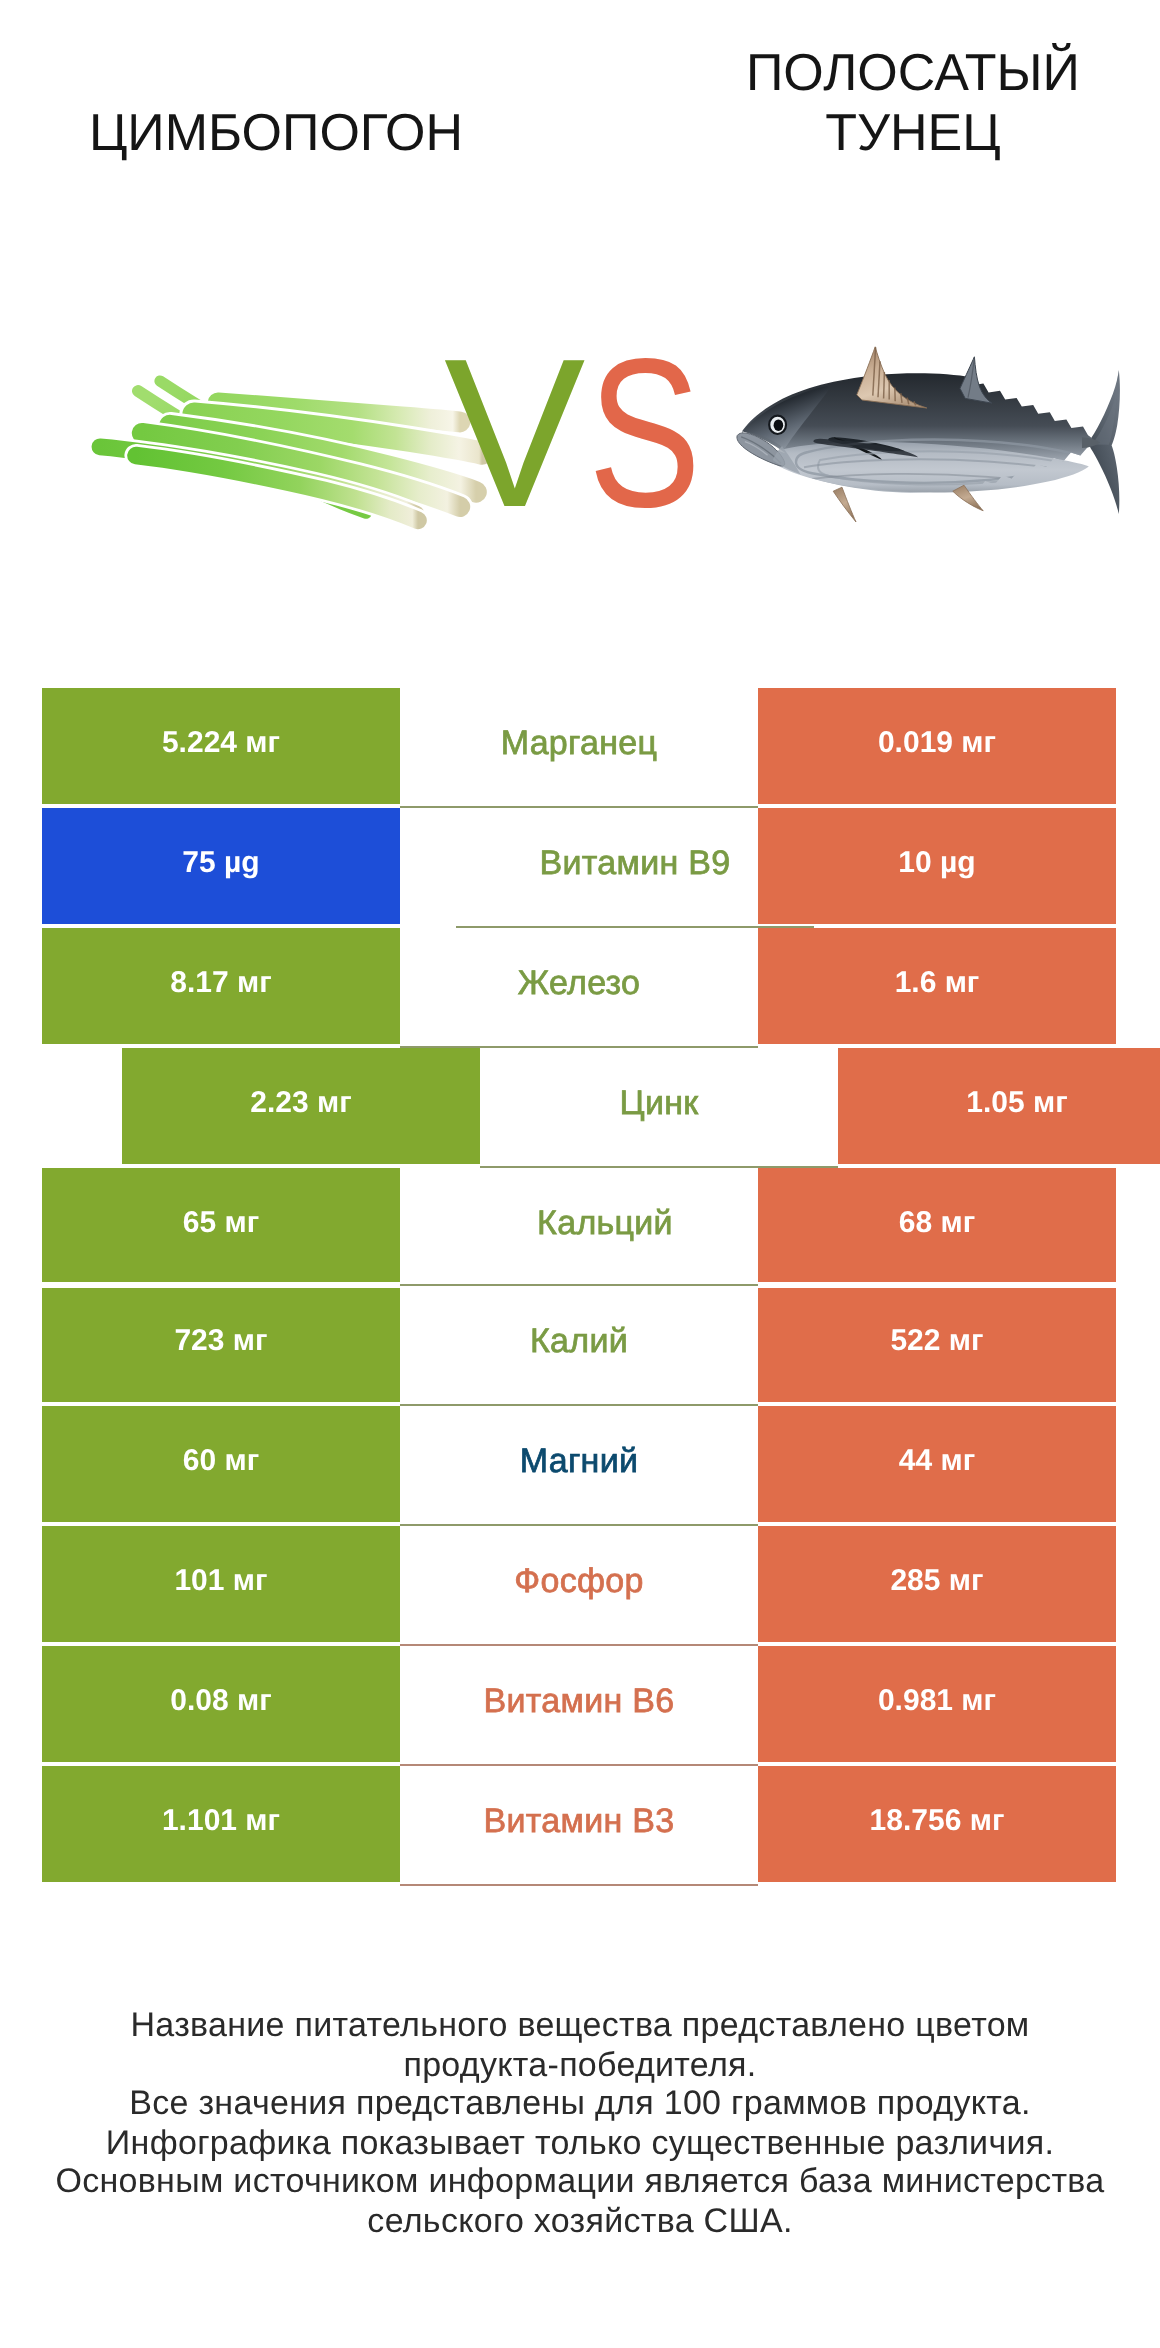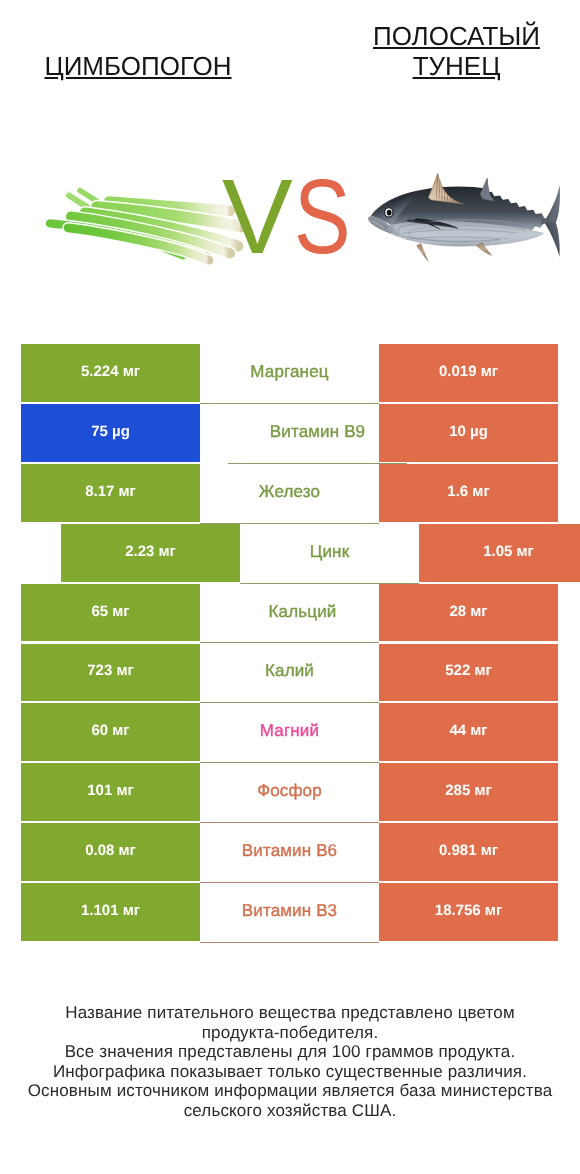--- a/index.html
+++ b/index.html
@@ -4,21 +4,21 @@
 <style>
   html,body{margin:0;padding:0;}
   body{width:580px;height:1174px;background:#ffffff;
        font-family:"Liberation Sans",sans-serif;
        -webkit-font-smoothing:antialiased;
        text-rendering:geometricPrecision;}
   .page{position:relative;width:580px;height:1174px;overflow:hidden;background:#fff;}
 
   
   .title{position:absolute;text-align:center;font-size:26px;color:#151515;
-         line-height:30px;font-weight:400;text-decoration:underline;}
+         line-height:30px;font-weight:400;}
   .title.left{left:0;top:51px;width:276px;}
   .title.right{left:335px;top:21px;width:243px;}
 
   
   .hero{position:absolute;left:0;top:140px;width:580px;height:155px;}
   .img-left{position:absolute;left:45px;top:41px;width:200px;height:90px;}
   .img-right{position:absolute;left:360px;top:16px;width:205px;height:115px;}
   .vs{position:absolute;left:222px;top:24px;width:130px;height:100px;
       font-size:106px;line-height:1;letter-spacing:-1px;white-space:nowrap;}
   .vs .v{color:#7CA52C;display:inline-block;}
@@ -297,30 +297,30 @@
         <div class="cell c-right" style="background: rgb(224, 109, 74);">1.6 мг</div>
       </div>
       <div class="row" style="top: 179.7px; position: absolute; left: 0px; width: 537px; margin-left: 40px;">
         <div class="cell c-left" style="background: rgb(130, 169, 47);">2.23 мг</div>
         <div class="cell c-mid" style="color: rgb(122, 155, 68); height: 59.9px; border-bottom: 1px solid rgb(142, 154, 106);">Цинк</div>
         <div class="cell c-right" style="background: rgb(224, 109, 74);">1.05 мг</div>
       </div>
       <div class="row" style="top: 239.6px; position: absolute; left: 0px; width: 537px;">
         <div class="cell c-left" style="background: rgb(130, 169, 47);">65 мг</div>
         <div class="cell c-mid" style="color: rgb(122, 155, 68); height: 59.9px; border-bottom: 1px solid rgb(142, 154, 106); padding-left: 26px;">Кальций</div>
-        <div class="cell c-right" style="background: rgb(224, 109, 74);">28 мг</div>
+        <div class="cell c-right" style="background: rgb(224, 109, 74);">68 мг</div>
       </div>
       <div class="row" style="top: 299.5px; position: absolute; left: 0px; width: 537px; padding-left: 32px;">
         <div class="cell c-left" style="background: rgb(130, 169, 47);">723 мг</div>
         <div class="cell c-mid" style="color: rgb(122, 155, 68); height: 59.9px; border-bottom: 1px solid rgb(142, 154, 106);">Калий</div>
         <div class="cell c-right" style="background: rgb(224, 109, 74);">522 мг</div>
       </div>
       <div class="row" style="top: 359.4px; position: absolute; left: 0px; width: 486px;">
         <div class="cell c-left" style="background: rgb(130, 169, 47);">60 мг</div>
-        <div class="cell c-mid" style="color: #ec4899; height: 59.9px; border-bottom: 1px solid rgb(142, 154, 106); text-align: right;">Магний</div>
+        <div class="cell c-mid" style="color: #0c4a6e; height: 59.9px; border-bottom: 1px solid rgb(142, 154, 106); text-align: right;">Магний</div>
         <div class="cell c-right" style="background: rgb(224, 109, 74);">44 мг</div>
       </div>
       <div class="row" style="top: 419.3px; position: absolute; left: 0px; width: 537px;">
         <div class="cell c-left" style="background: rgb(130, 169, 47);">101 мг</div>
         <div class="cell c-mid" style="color: rgb(212, 112, 79); height: 59.9px; border-bottom: 1px solid rgb(181, 136, 119);">Фосфор</div>
         <div class="cell c-right" style="background: rgb(224, 109, 74);">285 мг</div>
       </div>
       <div class="row" style="top: 479.2px; position: absolute; left: 0px; width: 537px;">
         <div class="cell c-left" style="background: rgb(130, 169, 47);">0.08 мг</div>
         <div class="cell c-mid" style="color: rgb(212, 112, 79); height: 59.9px; border-bottom: 1px solid rgb(181, 136, 119);">Витамин B6</div>

